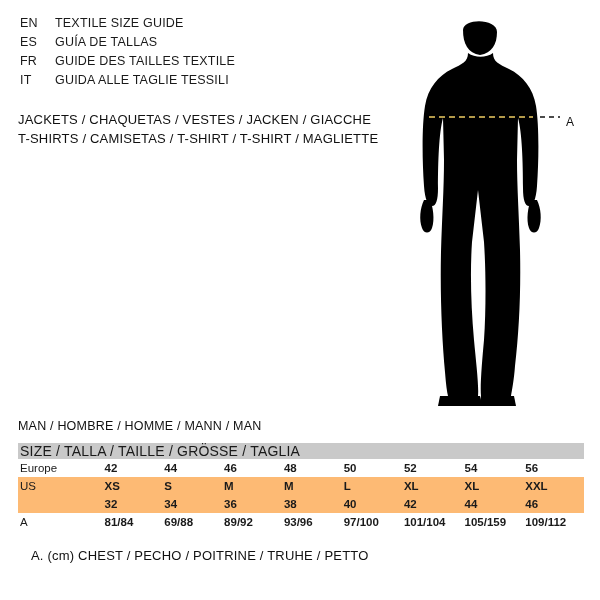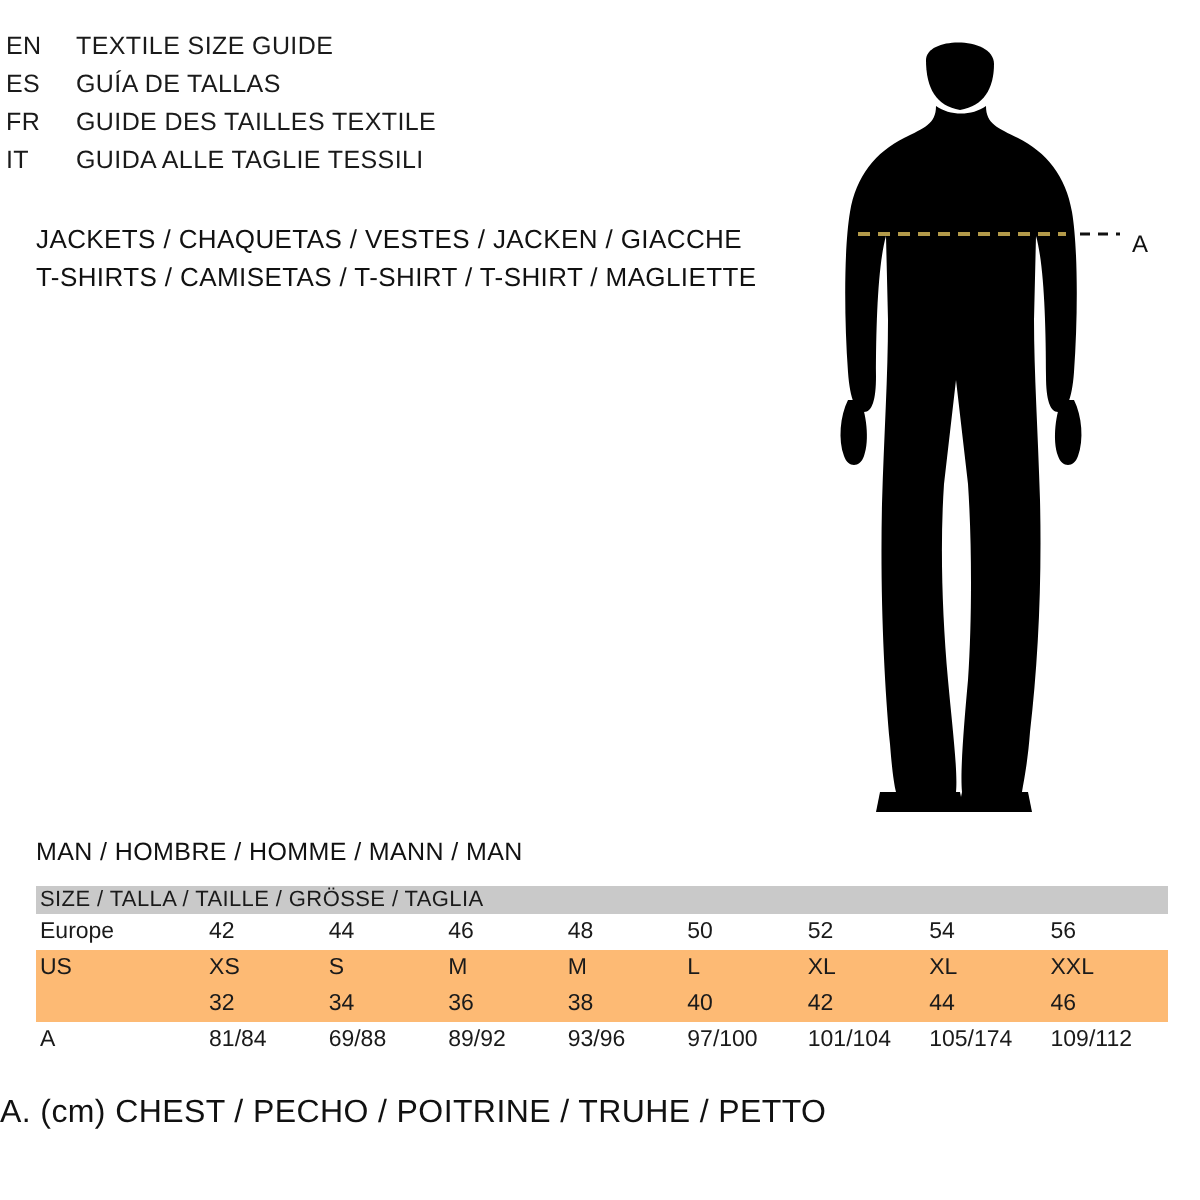--- a/index.html
+++ b/index.html
@@ -16,21 +16,21 @@
     overflow: hidden;
   }
   .page {
     position: absolute;
     inset: 0;
   }
 
   
   .lang-block {
     position: absolute;
-    left: 3px;
+    left: 20px;
     top: 16px;
     width: 360px;
   }
   .lang-row {
     display: flex;
     align-items: baseline;
     height: 19px;
     font-size: 12.5px;
     letter-spacing: 0.2px;
   }
@@ -104,45 +104,46 @@
     height: 18px;
     text-align: left;
     font-weight: normal;
     vertical-align: middle;
   }
   .size-table tr.header-row {
     background: #c9c9c9;
   }
   .size-table tr.header-row td {
     height: 14px;
-    font-size: 11px;
+    font-size: 14px;
     letter-spacing: 0.2px;
     padding-left: 2px;
   }
   .size-table tr.band td {
     background: #fdba74;
   }
   .size-table tr.plain td {
     background: #ffffff;
   }
   .size-table td.label-col {
     width: 86px;
     padding-left: 2px;
   }
   .size-table td.val {
     width: 60px;
     padding-left: 2px;
+    font-weight: bold;
   }
 
   
   .footnote {
     position: absolute;
-    left: 0;
+    left: 31px;
     top: 548px;
-    font-size: 16px;
+    font-size: 13px;
     letter-spacing: 0.2px;
     color: #111111;
     white-space: nowrap;
   }
 </style>
 </head>
 <body>
 
 <div class="page">
 
@@ -261,21 +262,21 @@
         <td class="val">46</td>
       </tr>
       <tr class="plain">
         <td class="label-col">A</td>
         <td class="val">81/84</td>
         <td class="val">69/88</td>
         <td class="val">89/92</td>
         <td class="val">93/96</td>
         <td class="val">97/100</td>
         <td class="val">101/104</td>
-        <td class="val">105/174</td>
+        <td class="val">105/159</td>
         <td class="val">109/112</td>
       </tr>
     </tbody>
   </table>
 
   <div class="footnote">A. (cm) CHEST / PECHO / POITRINE / TRUHE / PETTO</div>
 
 </div>
 
 </body></html>

